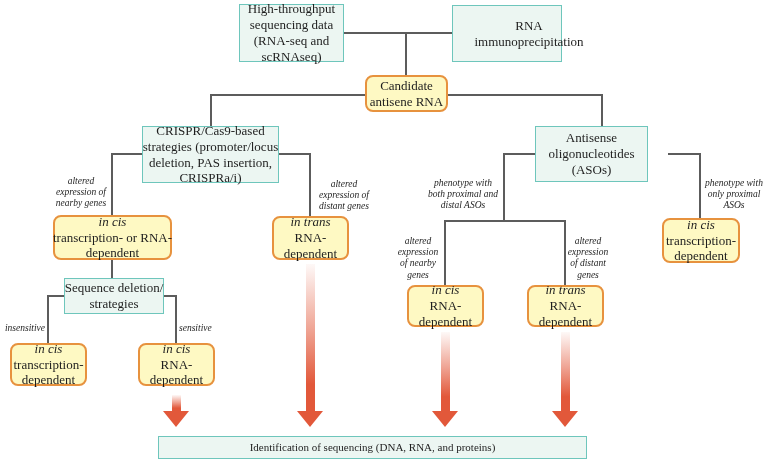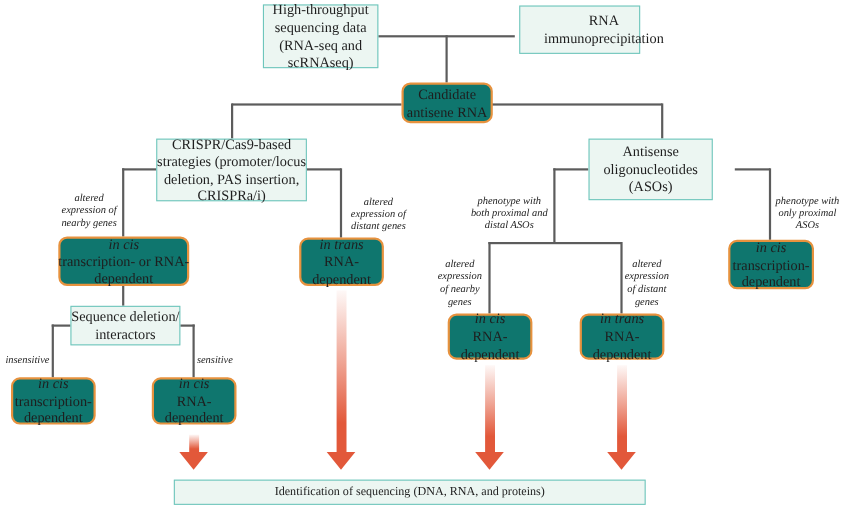--- a/index.html
+++ b/index.html
@@ -6,21 +6,21 @@
   #canvas{
     position:relative;width:770px;height:465px;background:#ffffff;overflow:hidden;
     font-family:"Liberation Serif","DejaVu Serif",serif;color:#1e1e1e;
   }
   .box{
     position:absolute;box-sizing:border-box;
     display:flex;flex-direction:column;align-items:center;justify-content:center;
     text-align:center;font-size:13px;line-height:1.22;
   }
   .teal{background:#ecf6f2;border:1.6px solid #6ec6bc;}
-  .orange{background:#0f766e;border:2.2px solid #e7923e;border-radius:8px;}
+  .orange{background:#fef9c3;border:2.2px solid #e7923e;border-radius:8px;}
   .box .ln{display:block;white-space:nowrap;}
   .it{font-style:italic;}
   .lbl{
     position:absolute;font-style:italic;font-size:9.5px;line-height:1.18;
     text-align:center;color:#1e1e1e;
   }
   .lbl .ln{display:block;white-space:nowrap;}
   .line{position:absolute;background:#5c5c5c;}
   .arrow{position:absolute;width:26px;display:flex;flex-direction:column;align-items:center;}
   .arrow .shaft{
@@ -64,21 +64,21 @@
   <div class="line" style="left:564px;top:220px;width:1.5px;height:65px;"></div>
   <div class="line" style="left:668px;top:153px;width:32px;height:1.5px;"></div>
   <div class="line" style="left:699px;top:153px;width:1.5px;height:65px;"></div>
 
   <div class="box teal" style="left:239px;top:4px;width:105px;height:58px;">
     <span class="ln">High-throughput</span>
     <span class="ln">sequencing data</span>
     <span class="ln">(RNA-seq and</span>
     <span class="ln">scRNAseq)</span>
   </div>
-  <div class="box teal" style="left:472px;top:5px;width:110px;height:44px;padding-left:44px;">
+  <div class="box teal" style="left:452px;top:5px;width:110px;height:57px;padding-left:44px;">
     <span class="ln">RNA</span>
     <span class="ln">immunoprecipitation</span>
   </div>
   <div class="box orange" style="left:365px;top:75px;width:83px;height:37px;">
     <span class="ln">Candidate</span>
     <span class="ln">antisene RNA</span>
   </div>
 
   <div class="box teal" style="left:142px;top:126px;width:137px;height:57px;">
     <span class="ln">CRISPR/Cas9-based</span>
@@ -97,21 +97,21 @@
     <span class="ln">transcription- or RNA-</span>
     <span class="ln">dependent</span>
   </div>
   <div class="box orange" style="left:272px;top:216px;width:77px;height:44px;">
     <span class="ln it">in trans</span>
     <span class="ln">RNA-</span>
     <span class="ln">dependent</span>
   </div>
   <div class="box teal" style="left:64px;top:278px;width:100px;height:36px;">
     <span class="ln">Sequence deletion/</span>
-    <span class="ln">interactors</span>
+    <span class="ln">strategies</span>
   </div>
   <div class="box orange" style="left:10px;top:343px;width:77px;height:43px;">
     <span class="ln it">in cis</span>
     <span class="ln">transcription-</span>
     <span class="ln">dependent</span>
   </div>
   <div class="box orange" style="left:138px;top:343px;width:77px;height:43px;">
     <span class="ln it">in cis</span>
     <span class="ln">RNA-</span>
     <span class="ln">dependent</span>

